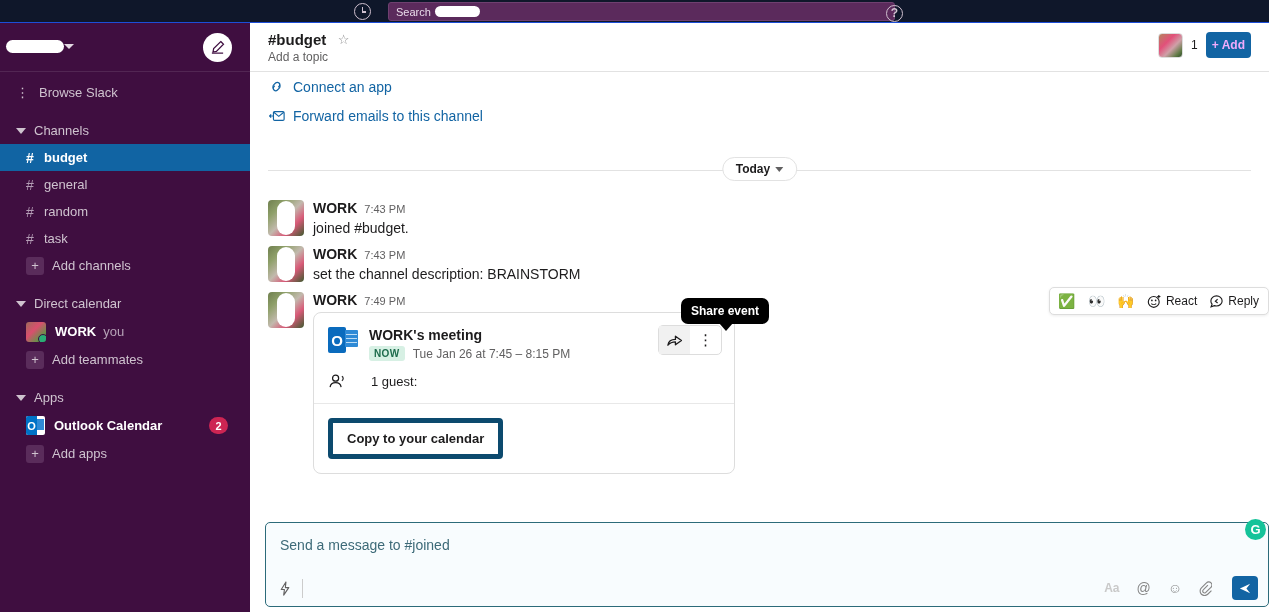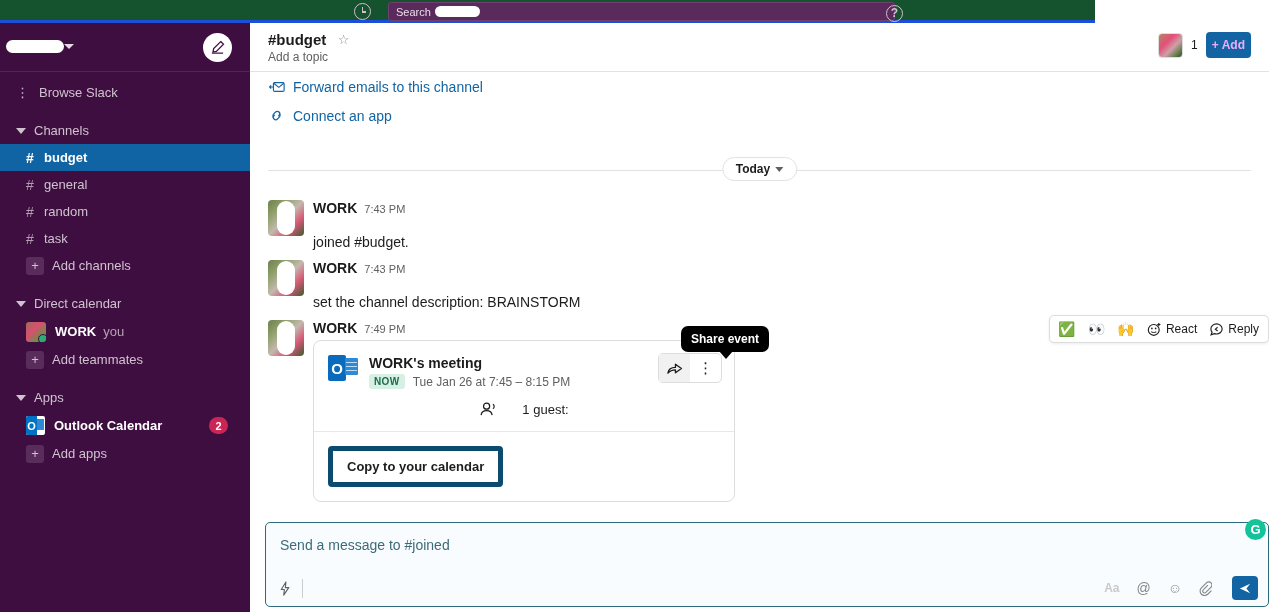--- a/index.html
+++ b/index.html
@@ -6,24 +6,24 @@
   html, body {
     width: 1269px; height: 612px;
     font-family: "Liberation Sans", sans-serif;
     overflow: hidden;
     background: #fff;
   }
 
   
   .topbar {
     position: absolute; top: 0; left: 0;
-    width: 1095px; height: 23px;
-    background: #14532d;
-    display: flex; align-items: center;
-    border-bottom: 3px solid #1d4ed8;
+    width: 1269px; height: 23px;
+    background: #0f172a;
+    display: flex; align-items: center;
+    border-bottom: 1px solid #1d4ed8;
   }
   .tb-history { position: absolute; left: 354px; top: 3px; }
   .tb-search {
     position: absolute; left: 388px; top: 2px;
     width: 507px; height: 19px;
     background: #5b2a5c;
     border: 1px solid #6f4070;
     border-radius: 3px;
     display: flex; align-items: center;
     padding-left: 7px;
@@ -253,21 +253,21 @@
     background: linear-gradient(135deg,#6f7f4e 0%,#8fa06a 25%,#c2b9ad 50%,#d85a78 72%,#3c5a2e 100%);
   }
   .msg-avatar::after {
     content: ""; position: absolute; left: 9px; top: 1px;
     width: 18px; height: 34px; background: #fff; border-radius: 9px;
   }
   .msg-body { flex: 1; min-width: 0; }
   .msg-head { display: flex; align-items: baseline; gap: 7px; }
   .msg-author { font-size: 14px; font-weight: 900; color: #1d1c1d; }
   .msg-time { font-size: 11px; color: #616061; }
-  .msg-text { font-size: 14px; color: #1d1c1d; margin-top: 18px; }
+  .msg-text { font-size: 14px; color: #1d1c1d; margin-top: 4px; }
 
   
   .hover-bar {
     position: absolute; right: 0px; top: 0px;
     background: #fff; border: 1px solid #ddd;
     border-radius: 5px; height: 28px;
     display: flex; align-items: center; gap: 2px;
     padding: 0 4px; box-shadow: 0 1px 3px rgba(0,0,0,.08);
   }
   .hb-item {
@@ -318,21 +318,20 @@
     background: #fff; height: 30px;
   }
   .ca-btn {
     width: 31px; height: 28px; cursor: pointer;
     display: flex; align-items: center; justify-content: center;
   }
   .ca-btn.hl { background: #f1f1f1; }
   .guests {
     display: flex; align-items: center; gap: 24px;
     padding: 0 14px 14px 14px;
-    justify-content: center;
   }
   .guests .g-label { font-size: 13px; color: #1d1c1d; }
   .card-foot { border-top: 1px solid #e8e8e8; padding: 14px; }
   .copy-btn {
     display: inline-block; border: 5px solid #0c4a6e;
     border-radius: 4px; padding: 8px 14px;
     font-size: 13px; font-weight: 700; color: #1d1c1d;
     background: #fff; cursor: pointer;
   }
   .tooltip {
@@ -490,37 +489,37 @@
       <span class="mem-avatar"></span>
       <span class="mem-count">1</span>
       <span class="add-btn">+ Add</span>
     </div>
   </div>
 
   <div class="msgs">
 
     <div class="link-row">
       <span class="lico">
+        <svg width="15" height="15" viewBox="0 0 16 16">
+          <path d="M5 10a2.6 2.6 0 010-3.7l2-2A2.6 2.6 0 0110.7 8l-.8.8" fill="none" stroke="#1264a3" stroke-width="1.3"></path>
+          <path d="M11 6a2.6 2.6 0 010 3.7l-2 2A2.6 2.6 0 015.3 8l.8-.8" fill="none" stroke="#1264a3" stroke-width="1.3"></path>
+        </svg>
+      </span>
+      <span>Connect an app</span>
+    </div>
+
+    <div class="link-row">
+      <span class="lico">
         <svg width="16" height="14" viewBox="0 0 18 14">
           <rect x="5" y="2" width="12" height="10" rx="1.4" fill="none" stroke="#1264a3" stroke-width="1.3"></rect>
           <path d="M5.4 2.8L11 7.4l5.6-4.6" fill="none" stroke="#1264a3" stroke-width="1.3"></path>
           <path d="M0.6 7h4M2.4 5.2L0.6 7l1.8 1.8" fill="none" stroke="#1264a3" stroke-width="1.3"></path>
         </svg>
       </span>
       <span>Forward emails to this channel</span>
-    </div>
-
-    <div class="link-row">
-      <span class="lico">
-        <svg width="15" height="15" viewBox="0 0 16 16">
-          <path d="M5 10a2.6 2.6 0 010-3.7l2-2A2.6 2.6 0 0110.7 8l-.8.8" fill="none" stroke="#1264a3" stroke-width="1.3"></path>
-          <path d="M11 6a2.6 2.6 0 010 3.7l-2 2A2.6 2.6 0 015.3 8l.8-.8" fill="none" stroke="#1264a3" stroke-width="1.3"></path>
-        </svg>
-      </span>
-      <span>Connect an app</span>
     </div>
 
     <div class="divider">
       <div class="line"></div>
       <div class="pill">
         <span>Today</span>
         <span class="mini-caret"></span>
       </div>
     </div>
 

